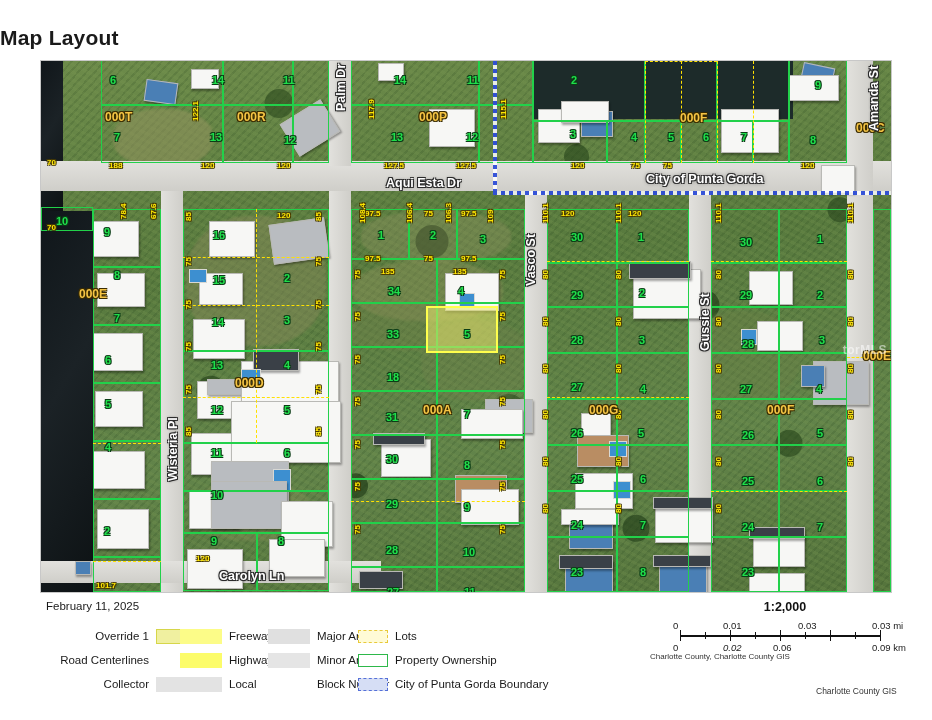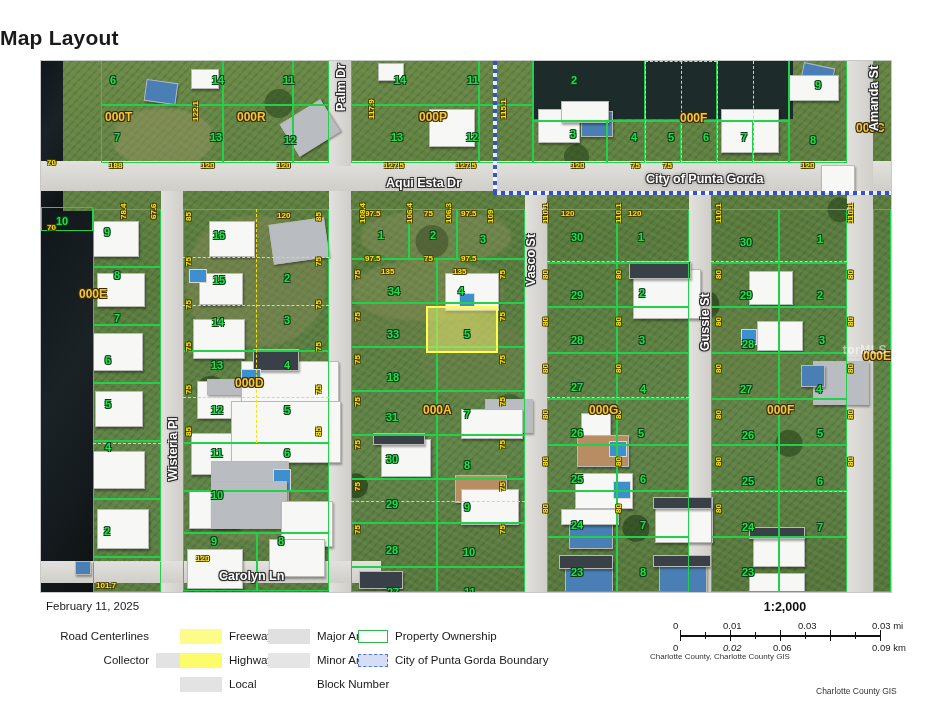--- a/index.html
+++ b/index.html
@@ -692,20 +692,24 @@
 
       <div id="watermark">torMLS</div>
     </div>
   </div>
 
   <div id="date-label">February 11, 2025</div>
 
   <div id="legend">
     <div class="legend-col" style="left:0px;width:158px;">
       <div class="legend-row rt">
+        <span class="sw sw-box sw-override"></span>
+        <span class="txt">Override 1</span>
+      </div>
+      <div class="legend-row rt">
         <span class="sw sw-blank"></span>
         <span class="txt">Road Centerlines</span>
       </div>
       <div class="legend-row rt">
         <span class="sw sw-box sw-collector"></span>
         <span class="txt">Collector</span>
       </div>
     </div>
 
     <div class="legend-col" style="left:140px;width:120px;">
@@ -732,20 +736,24 @@
         <span class="sw sw-box sw-minor"></span>
         <span class="txt">Minor Arterial</span>
       </div>
       <div class="legend-row">
         <span class="sw sw-blank"></span>
         <span class="txt">Block Number</span>
       </div>
     </div>
 
     <div class="legend-col" style="left:318px;width:262px;">
+      <div class="legend-row">
+        <span class="sw sw-box sw-lots" style="width:30px;height:13px;"></span>
+        <span class="txt">Lots</span>
+      </div>
       <div class="legend-row">
         <span class="sw sw-box sw-prop" style="width:30px;height:13px;"></span>
         <span class="txt">Property Ownership</span>
       </div>
       <div class="legend-row">
         <span class="sw sw-box sw-city" style="width:30px;height:13px;"></span>
         <span class="txt">City of Punta Gorda Boundary</span>
       </div>
     </div>
   </div>

